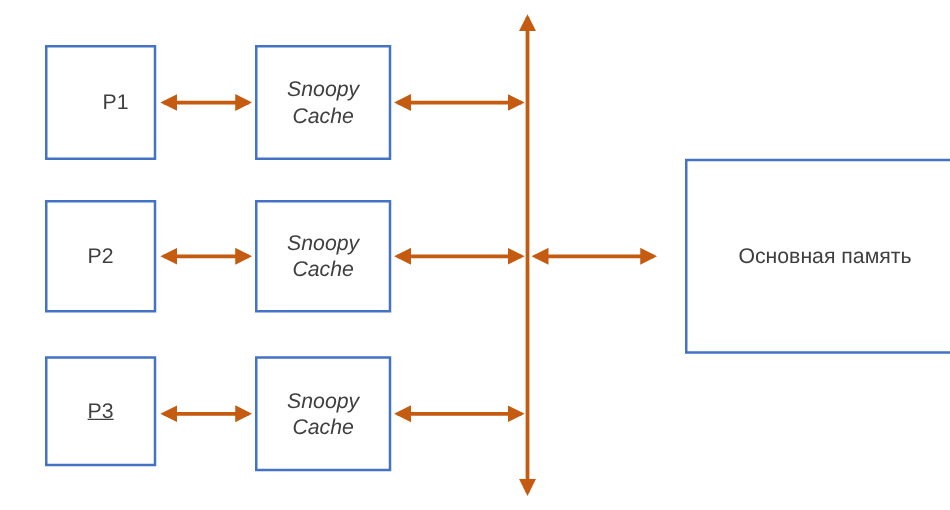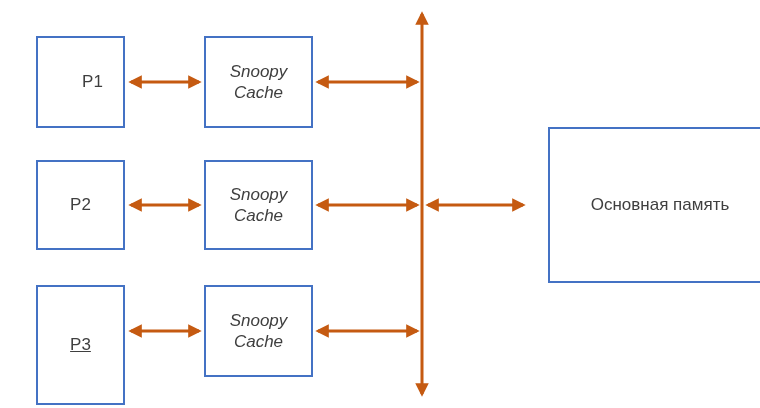--- a/index.html
+++ b/index.html
@@ -27,21 +27,21 @@
     justify-content: center;
     color: var(--text);
     font-size: 17px;
     line-height: 1.25;
     text-align: center;
   }
   .node .lbl { display: inline-block; }
   .node.cache .lbl { max-width: 72px; font-style: italic; } 
   #node-p1 { left: 36px; top: 36px;  width: 89px;  height: 92px; padding-left: 24px; }
   #node-p2 { left: 36px; top: 160px; width: 89px;  height: 90px; }
-  #node-p3 { left: 36px; top: 285px; width: 89px;  height: 120px; text-decoration: underline; }
+  #node-p3 { left: 36px; top: 285px; width: 89px;  height: 88px; text-decoration: underline; }
   #node-cache1 { left: 204px; top: 36px;  width: 109px; height: 92px; }
   #node-cache2 { left: 204px; top: 160px; width: 109px; height: 90px; }
   #node-cache3 { left: 204px; top: 285px; width: 109px; height: 92px; }
   #node-memory { left: 548px; top: 127px; width: 224px; height: 156px; text-align: center; }
   svg.arrows {
     position: absolute;
     left: 0; top: 0;
     width: 760px; height: 408px;
     pointer-events: none;
   }

